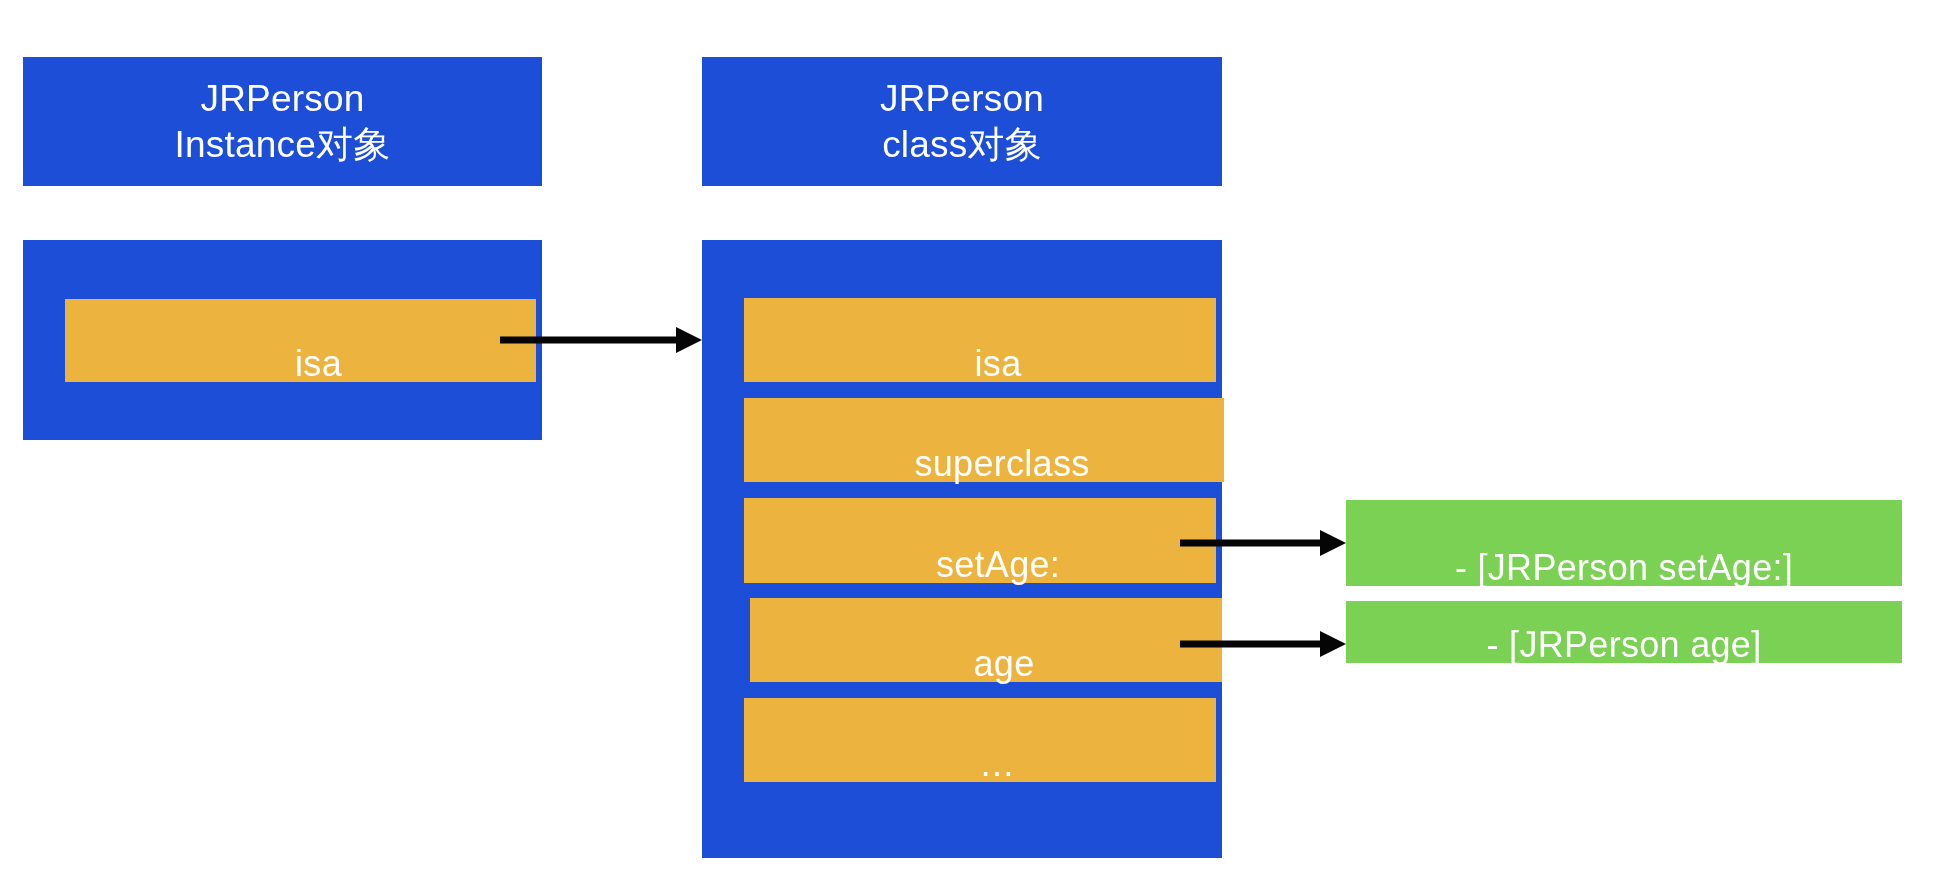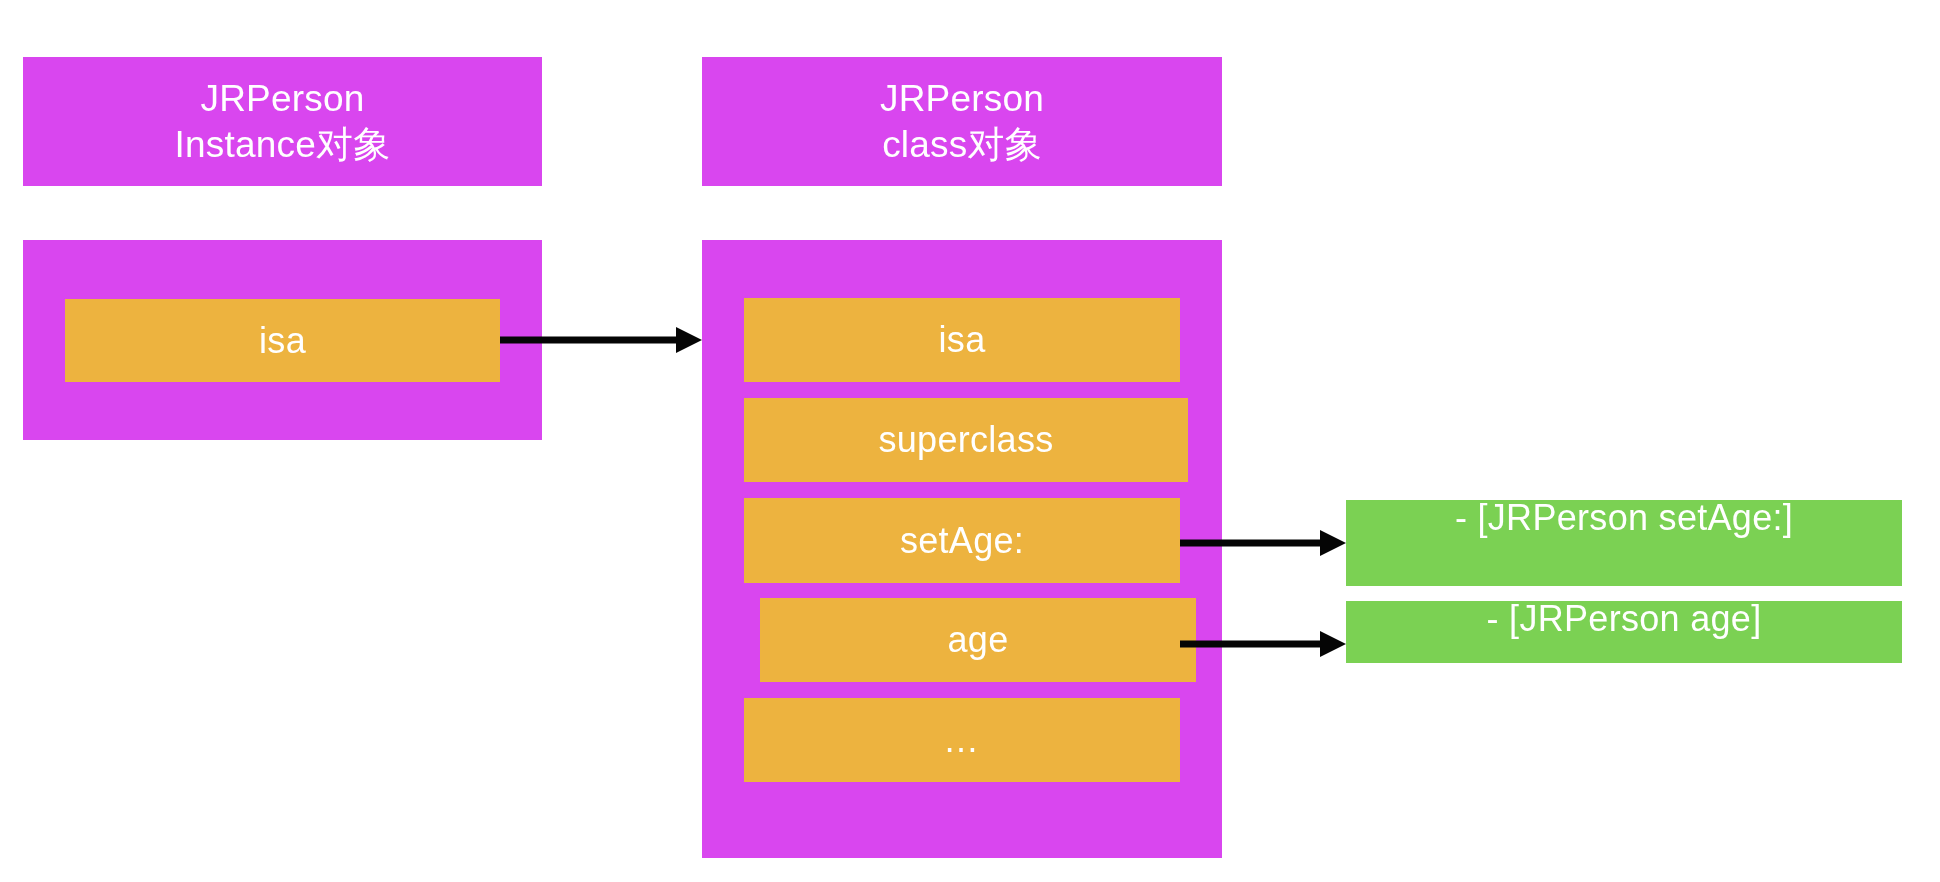--- a/index.html
+++ b/index.html
@@ -15,59 +15,60 @@
     width: 1940px;
     height: 882px;
     background: #ffffff;
     overflow: hidden;
   }
   .box {
     position: absolute;
     box-sizing: border-box;
   }
   .blue-box {
-    background: #d946ef;
+    background: #1d4ed8;
   }
   .header-box {
     display: flex;
     align-items: center;
     justify-content: center;
     text-align: center;
   }
   .header-label {
     color: #ffffff;
     font-size: 37px;
     line-height: 1.24;
     font-weight: 400;
     letter-spacing: 0.2px;
     white-space: pre-line;
   }
   .slot {
     position: absolute;
     background: #edb33f;
     display: flex;
-    align-items: center;
+    align-items: flex-end;
     justify-content: center;
+    padding-left: 36px;
   }
   .slot-label {
     color: #ffffff;
     font-size: 36px;
     font-weight: 400;
     letter-spacing: 0.3px;
     line-height: 1;
   }
   .slot-label.ellipsis {
     font-size: 36px;
     letter-spacing: 2px;
   }
   .green-box {
     position: absolute;
     background: #7bd153;
     display: flex;
-    align-items: flex-start;
+    align-items: flex-end;
     justify-content: center;
   }
   .green-label {
     color: #ffffff;
     font-size: 36px;
     font-weight: 400;
     letter-spacing: 0.3px;
     line-height: 1;
   }
   .arrow {
@@ -121,21 +122,21 @@
     </div>
 
     <div class="slot" style="left:42px; top:158px; width:444px; height:84px;">
       <span class="slot-label">superclass</span>
     </div>
 
     <div class="slot" style="left:42px; top:258px; width:436px; height:85px;">
       <span class="slot-label">setAge:</span>
     </div>
 
-    <div class="slot" style="left:58px; top:358px; width:436px; height:84px;">
+    <div class="slot" style="left:48px; top:358px; width:436px; height:84px;">
       <span class="slot-label">age</span>
     </div>
 
     <div class="slot" style="left:42px; top:458px; width:436px; height:84px;">
       <span class="slot-label ellipsis">…</span>
     </div>
 
   </div>
 
   <div class="green-box" style="left:1346px; top:500px; width:556px; height:86px;">

